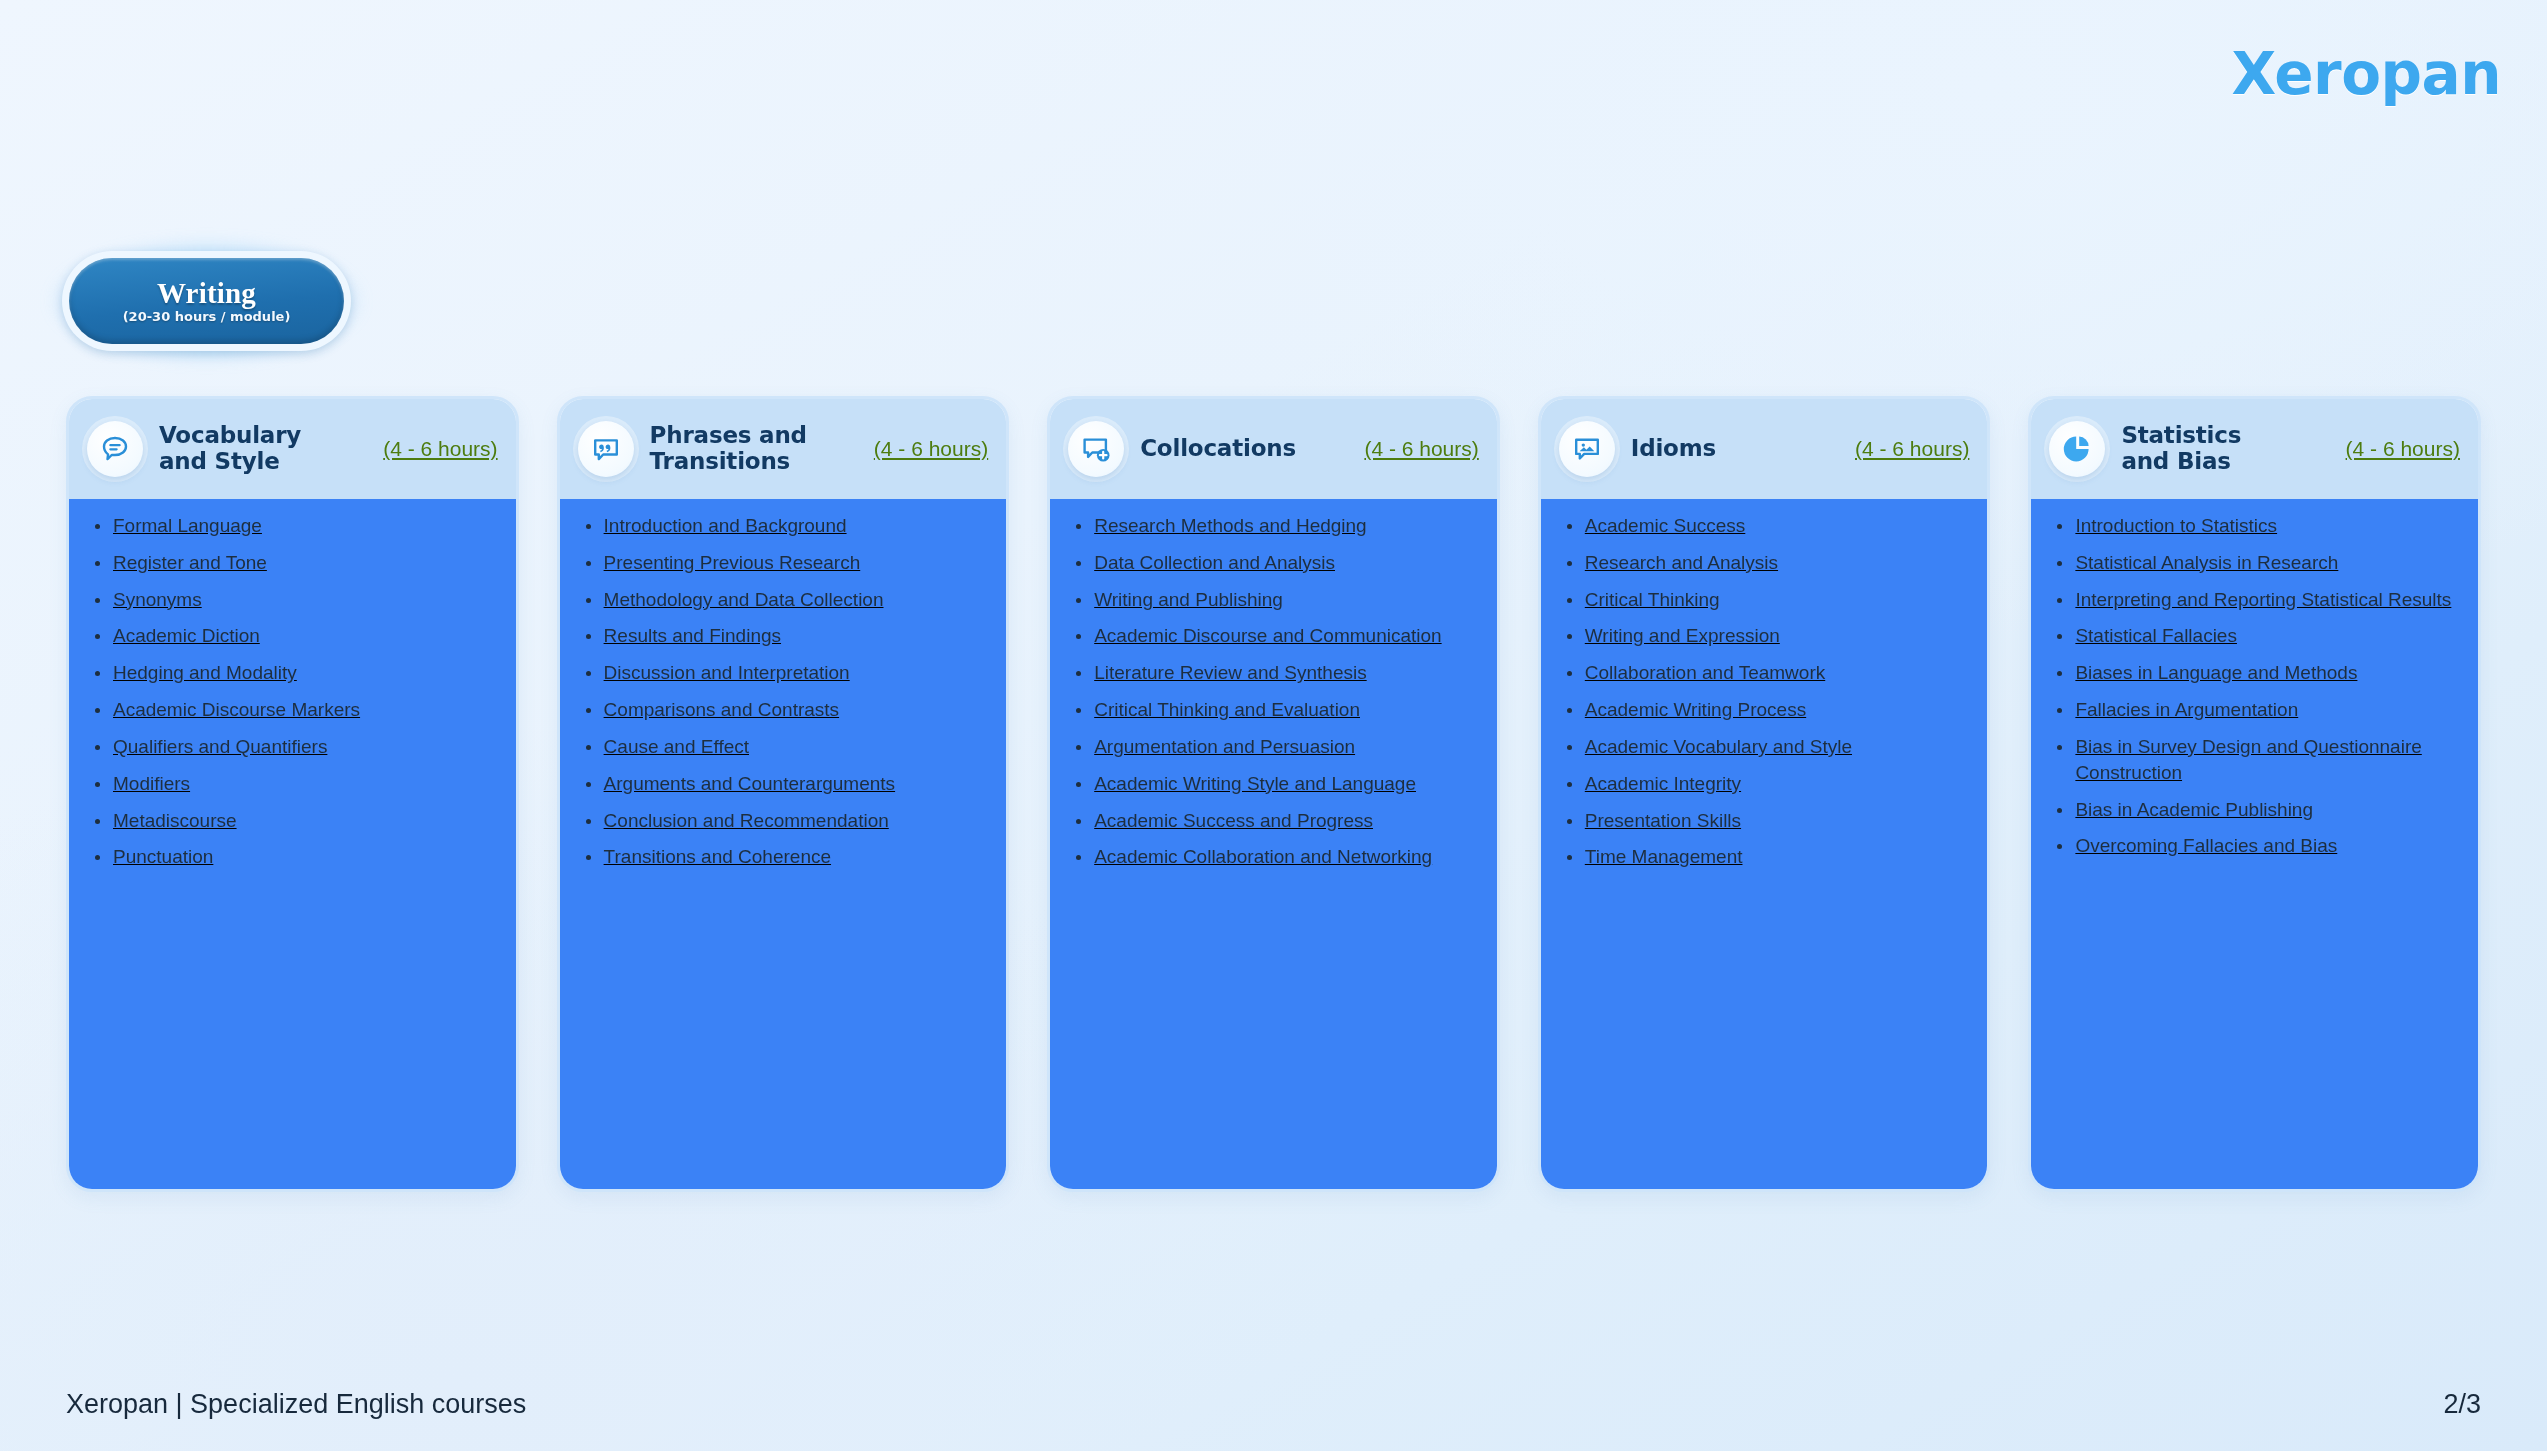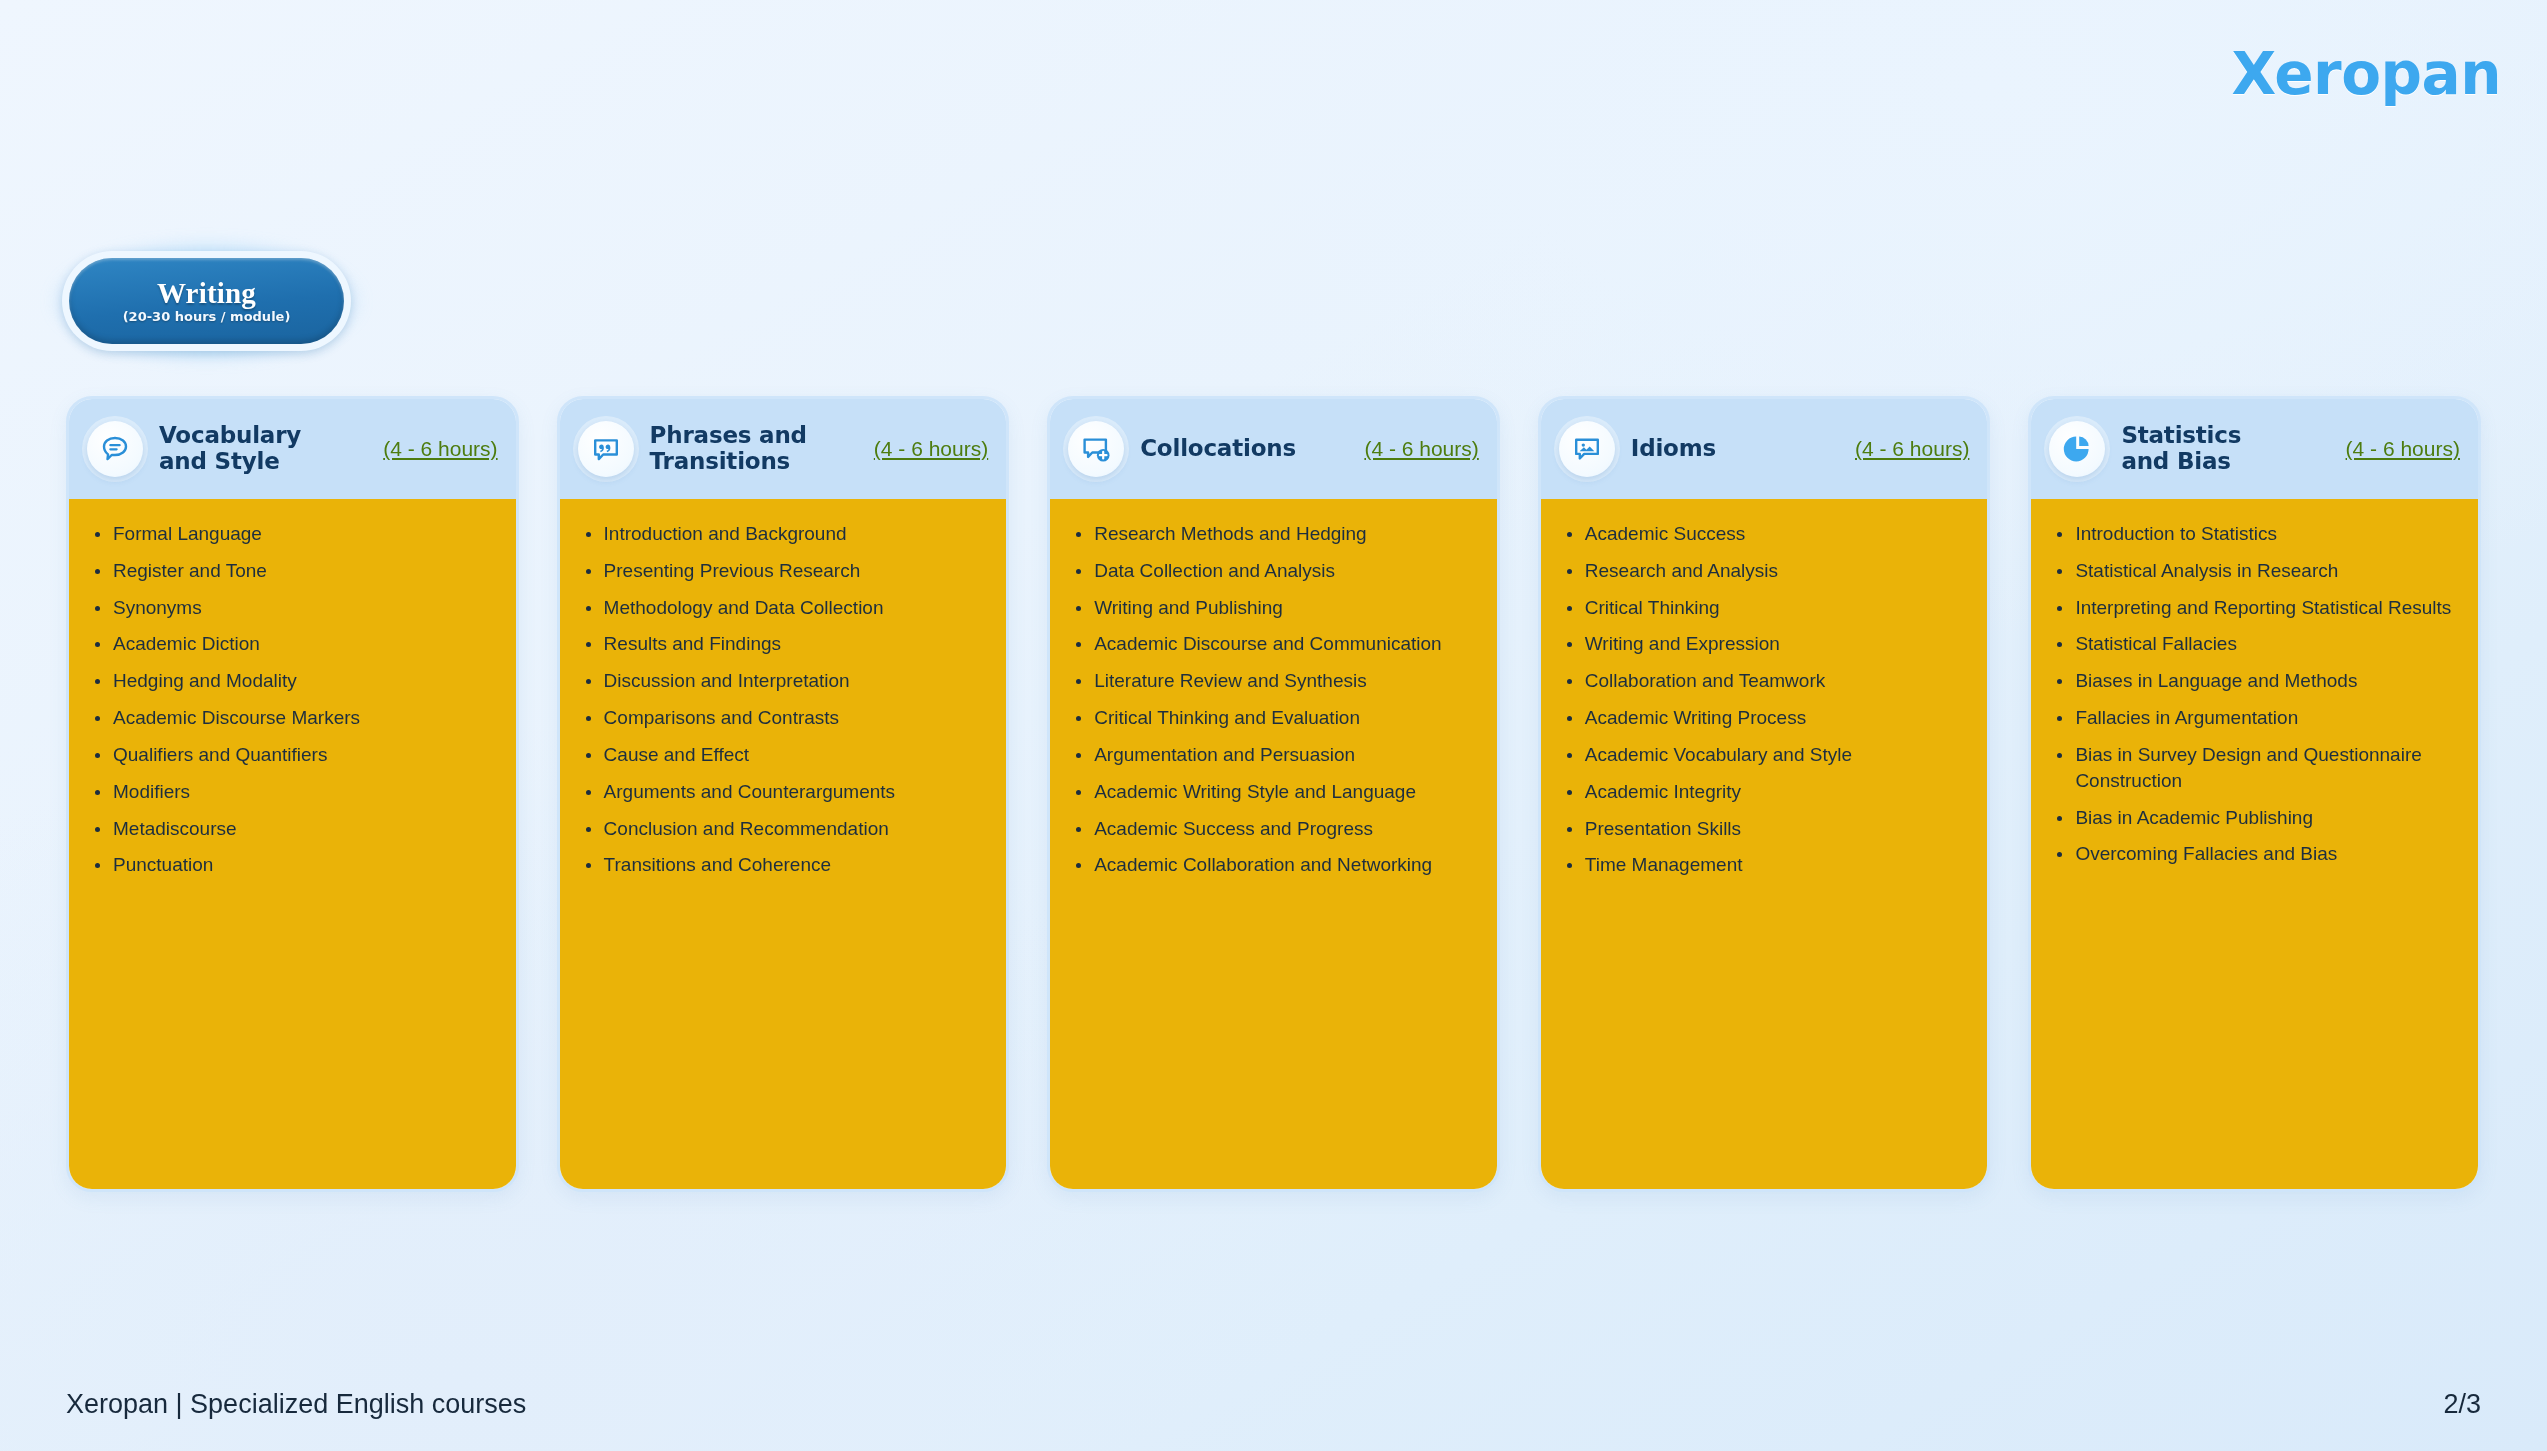--- a/index.html
+++ b/index.html
@@ -150,22 +150,23 @@
     font-size: 21px;
     color: #4d7c0f;
     white-space: nowrap;
     flex: 0 0 auto;
     align-self: center;
     text-decoration: underline;
   }
 
   .card-body {
     flex: 1 1 auto;
-    background: #eab308;
-    padding: 22px 20px 20px 22px;
+    background: #3b82f6;
+    padding: 14px 20px 20px 22px;
+    text-decoration: underline;
   }
 
   .topics {
     list-style: none;
   }
   .topics li {
     position: relative;
     padding-left: 22px;
     margin-bottom: 11px;
     font-size: 19px;

